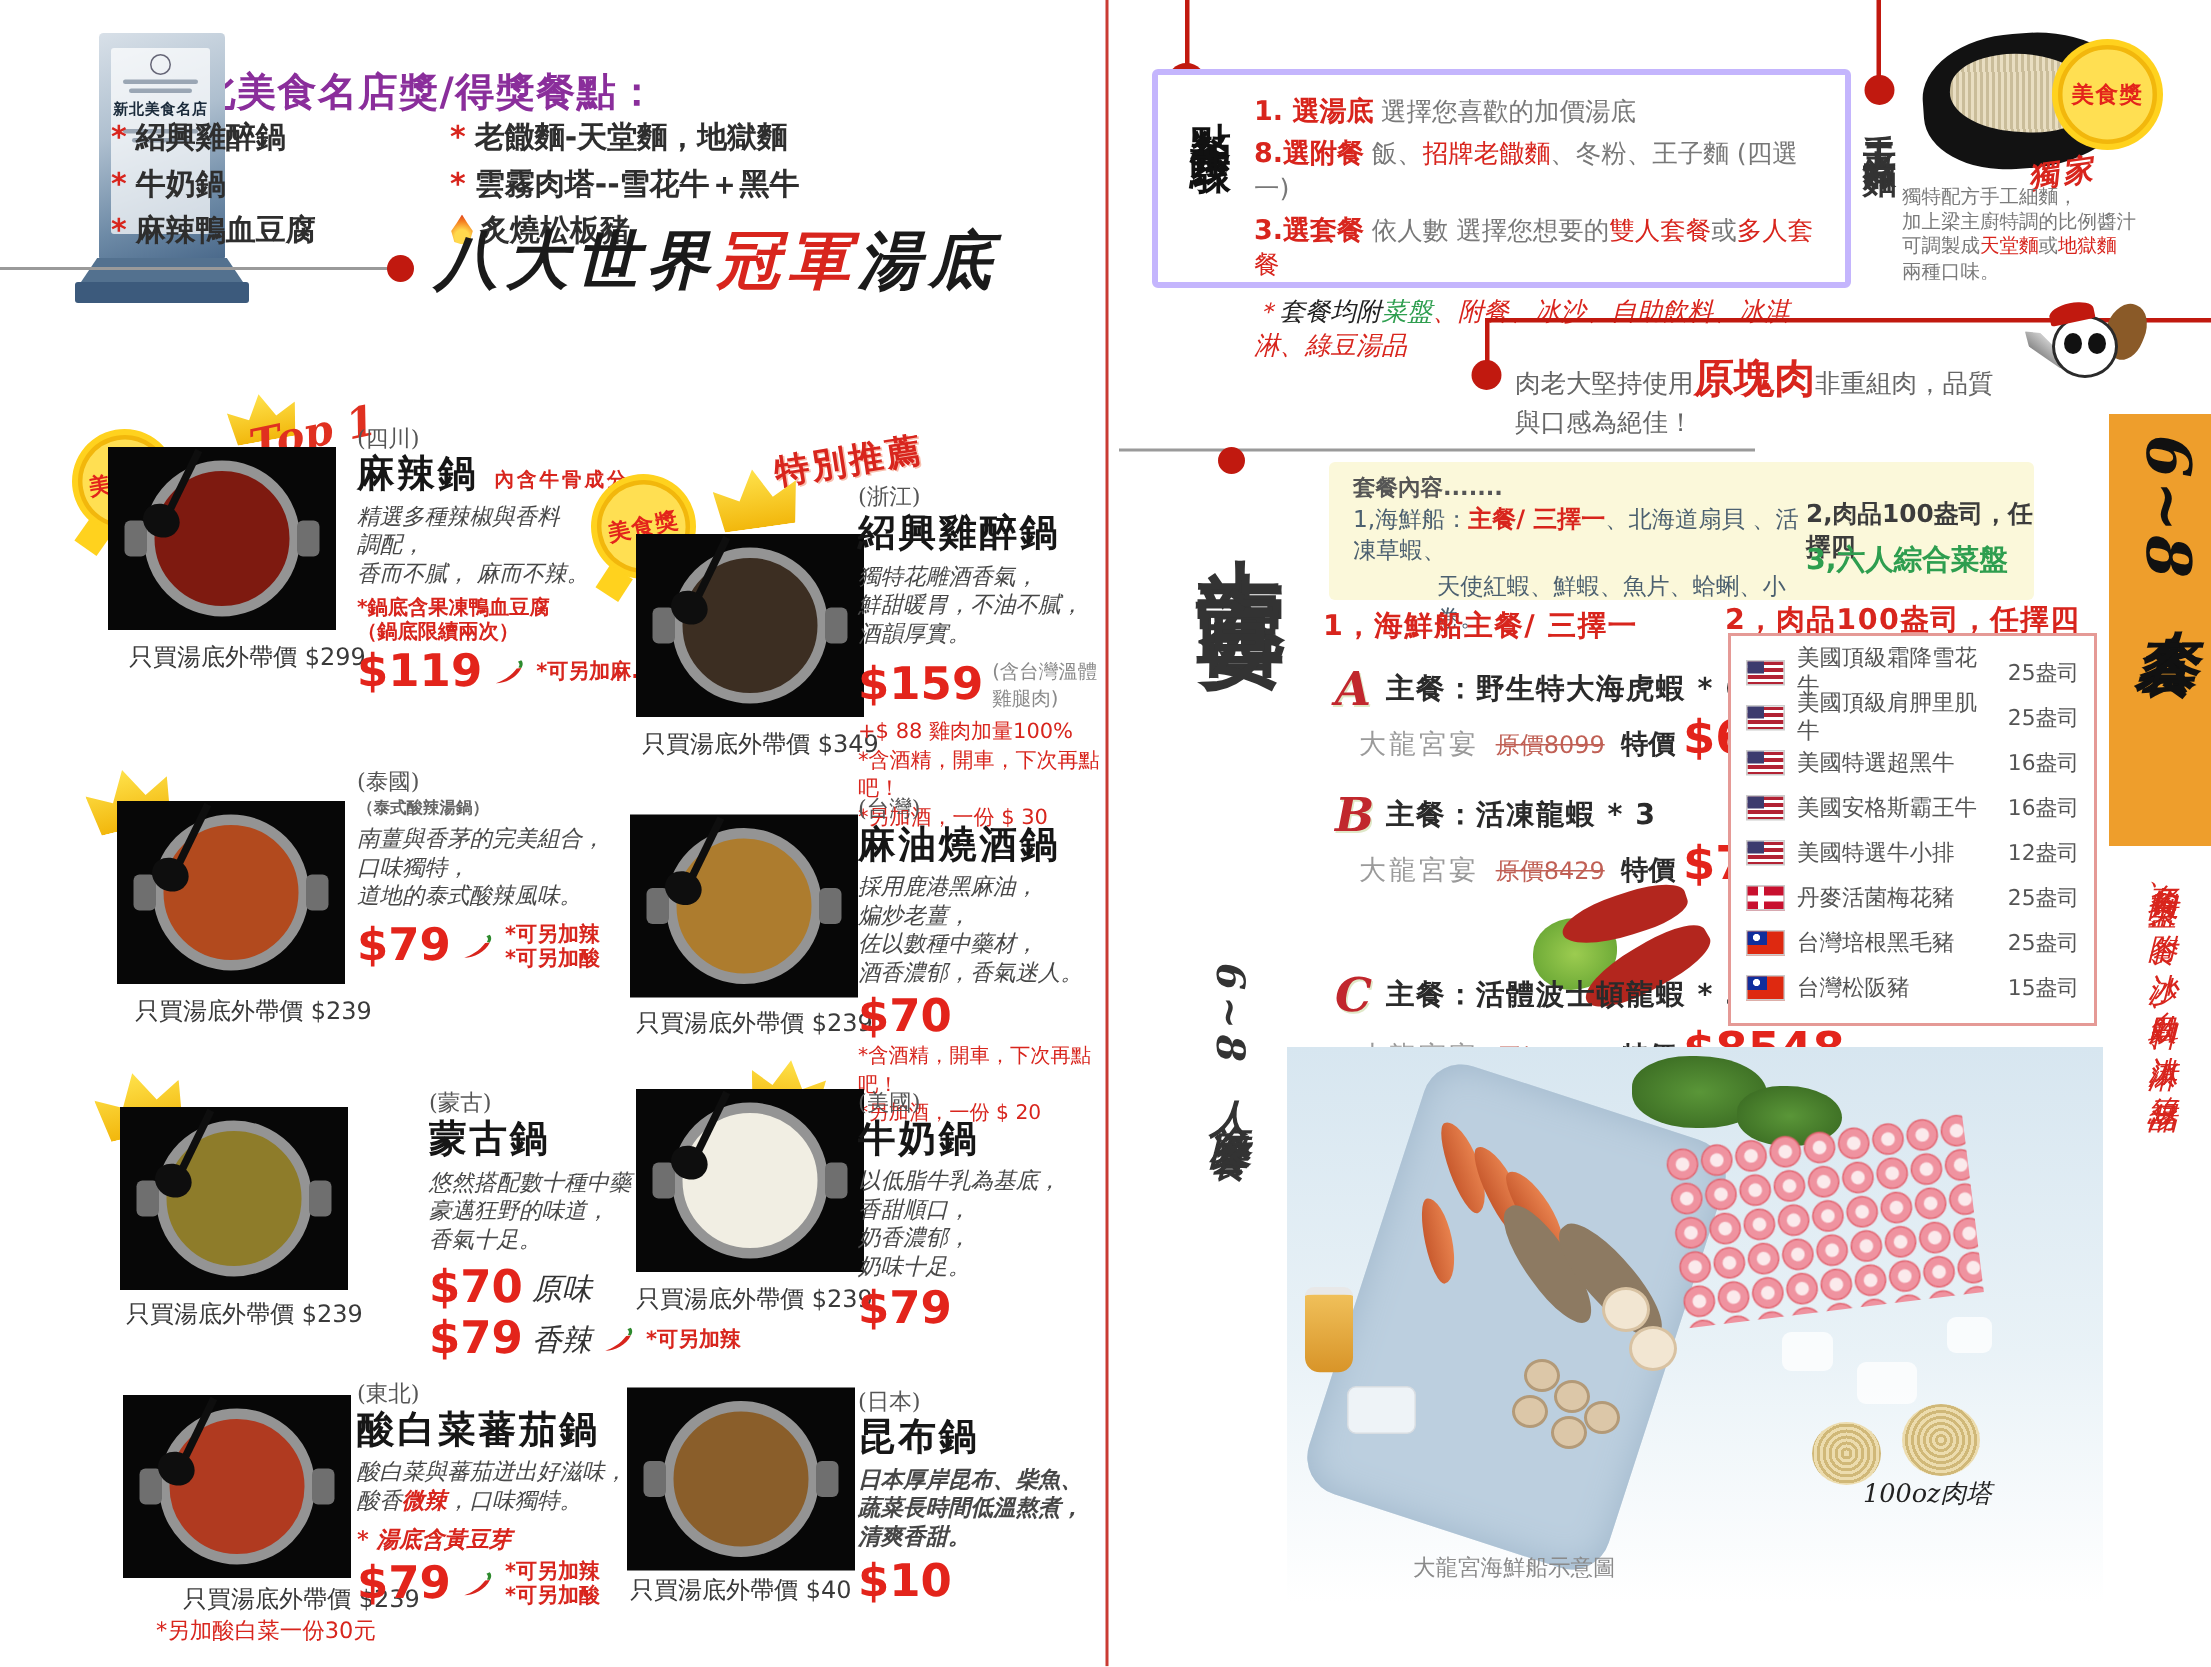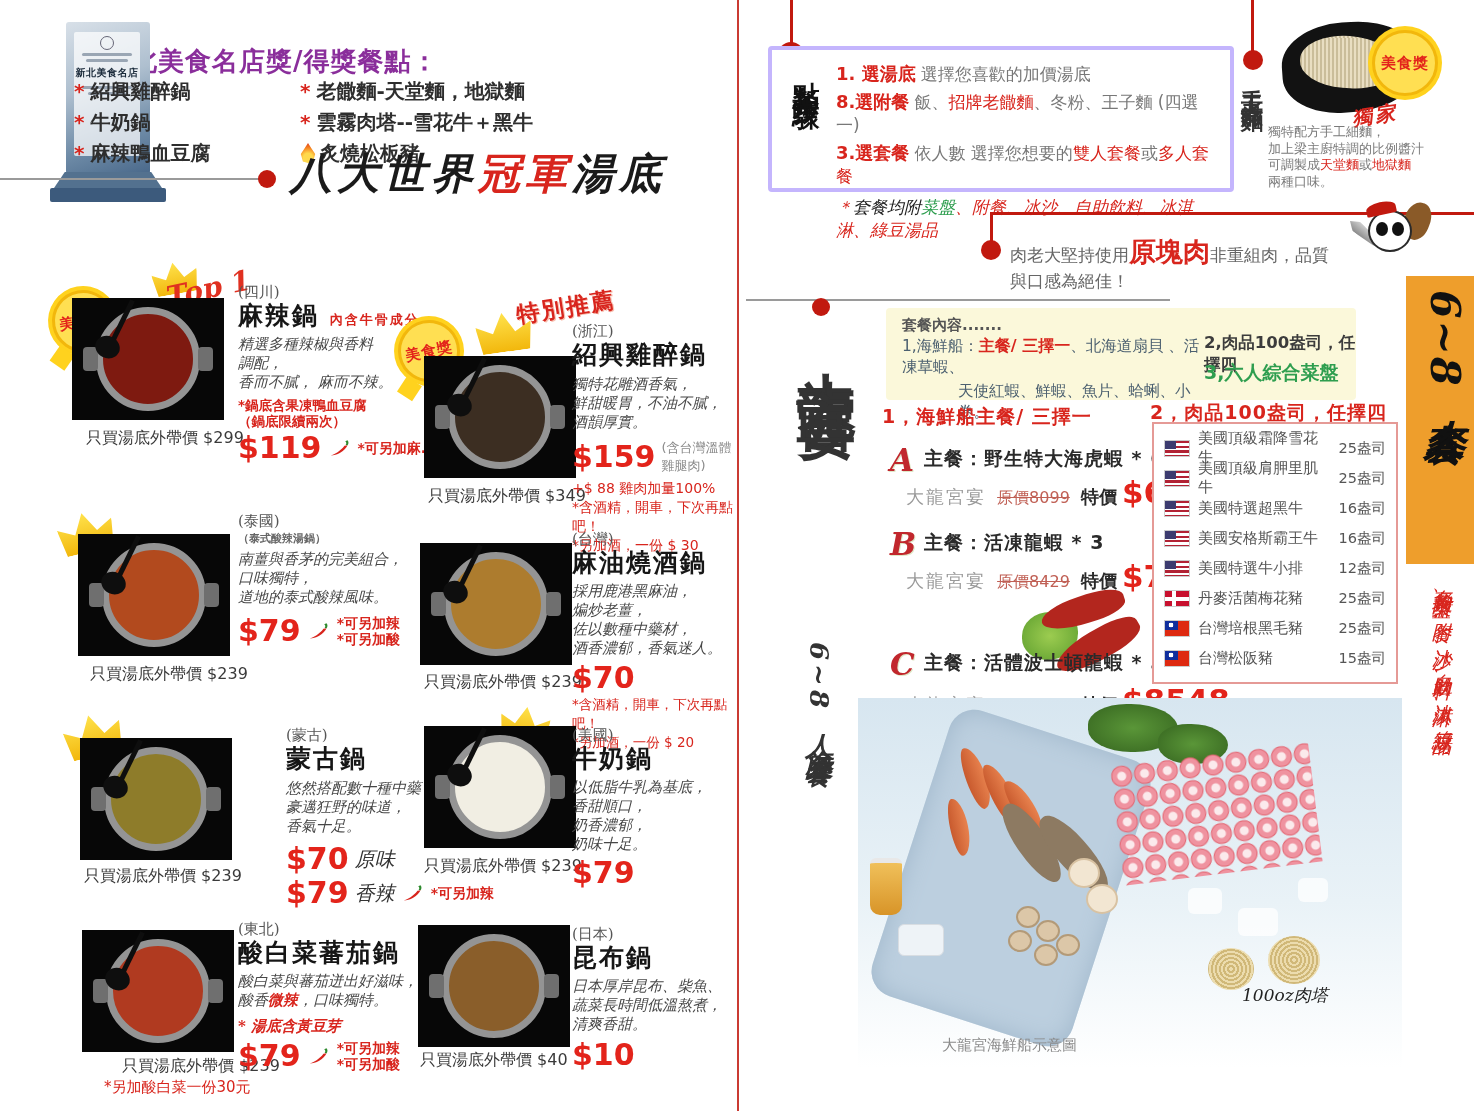--- a/index.html
+++ b/index.html
@@ -338,21 +338,21 @@
 
   <div class="photo" style="left:418px;top:925px;">
     <div class="pot">
         <div class="soup" style="background: rgb(138, 94, 42);"></div>
       </div>
   </div>
   <div class="abs takeout" style="left:420px;top:1050px;">只買湯底外帶價 $40</div>
   <div class="abs" style="left:572px;top:925px;width:175px;">
     <div class="region serif">(日本)</div>
     <div class="potname serif">昆布鍋</div>
-    <div class="desc serif" style="margin-top:5px;">日本厚岸昆布、柴魚、
+    <div class="desc serif" style="margin-top:5px;font-weight:bold;">日本厚岸昆布、柴魚、
 蔬菜長時間低溫熬煮，
 清爽香甜。</div>
     <div class="pricerow" style="margin-top:6px;">
       <span class="price">$10</span>
     </div>
   </div>
 
   <div class="redline" style="left:790px;top:0;width:3px;height:46px;"></div>
   <div class="dot" style="left:778px;top:42px;width:26px;height:26px;"></div>
 

